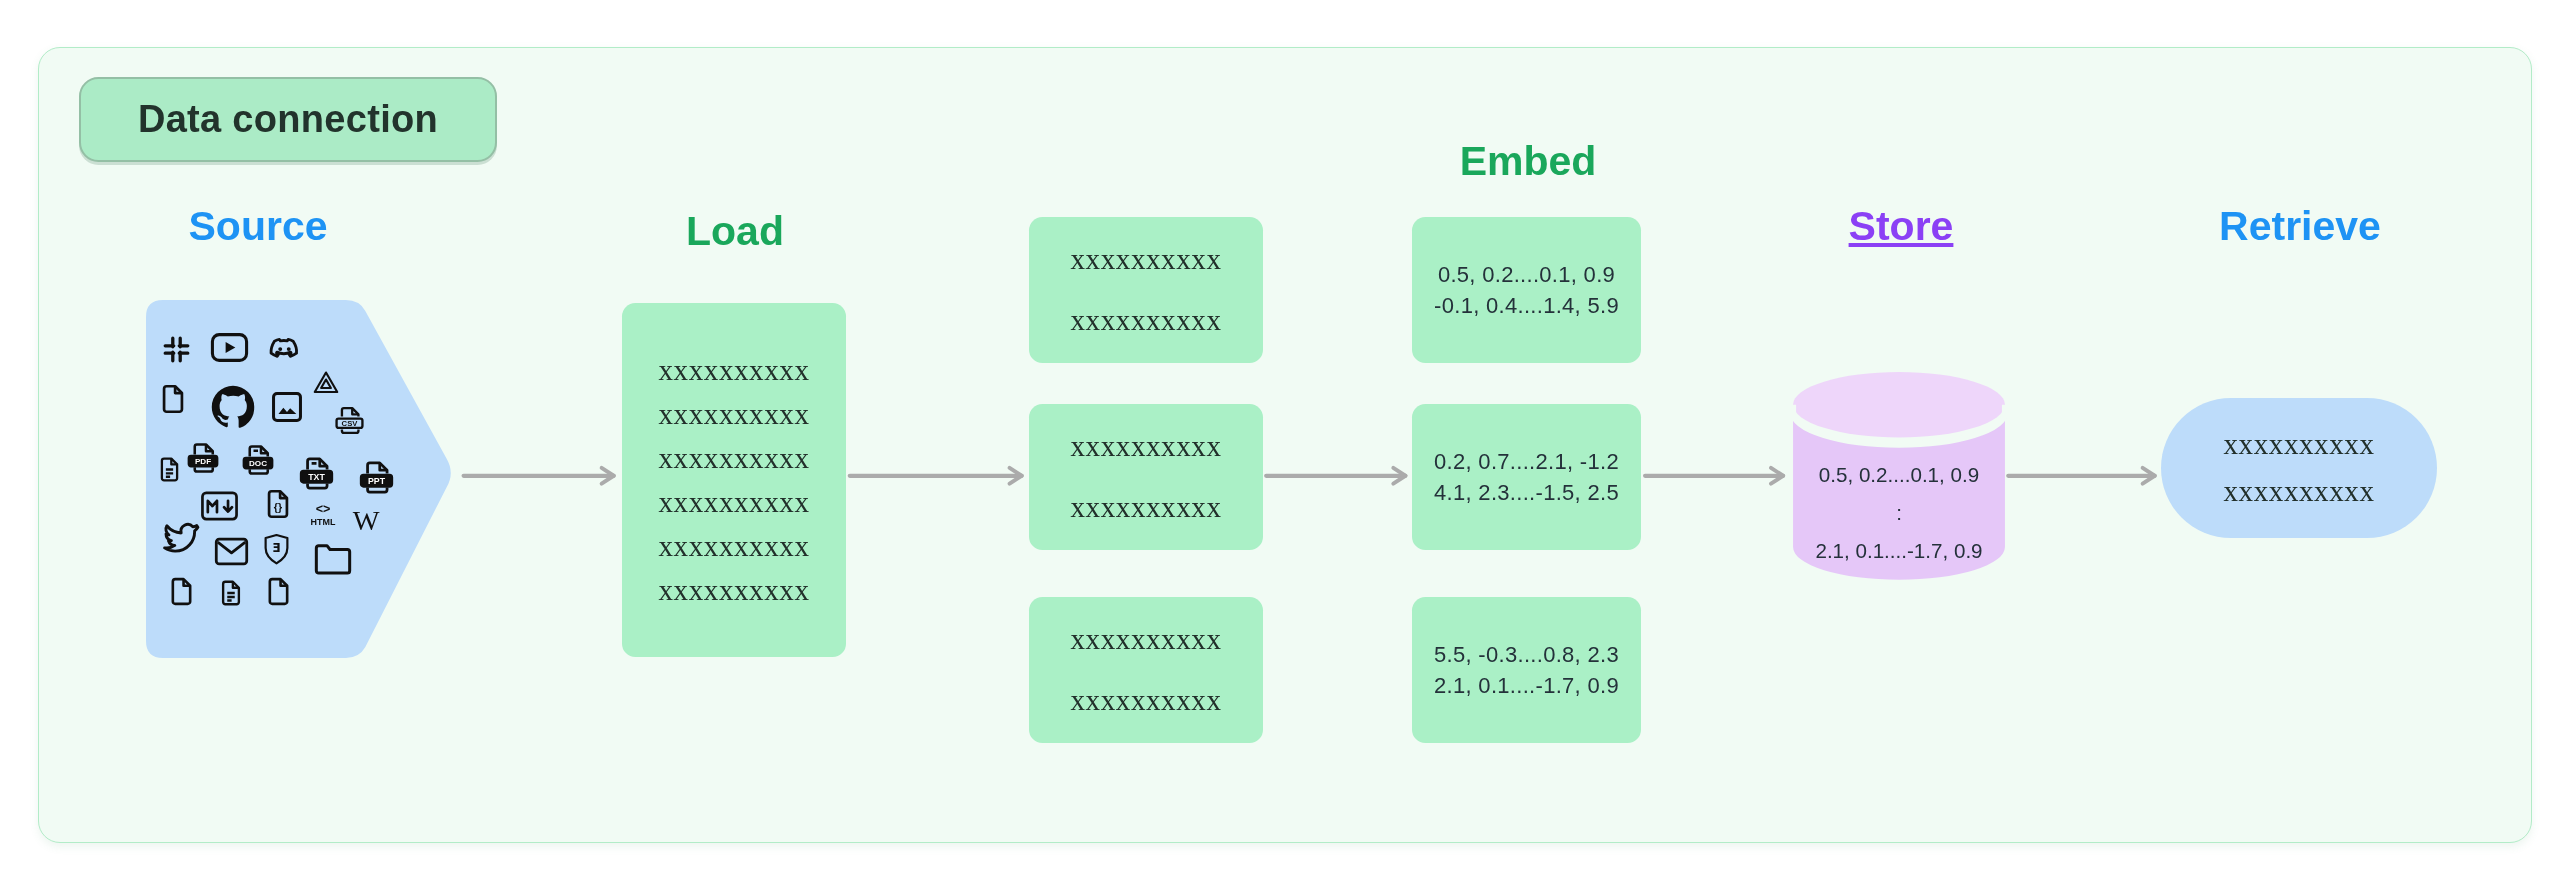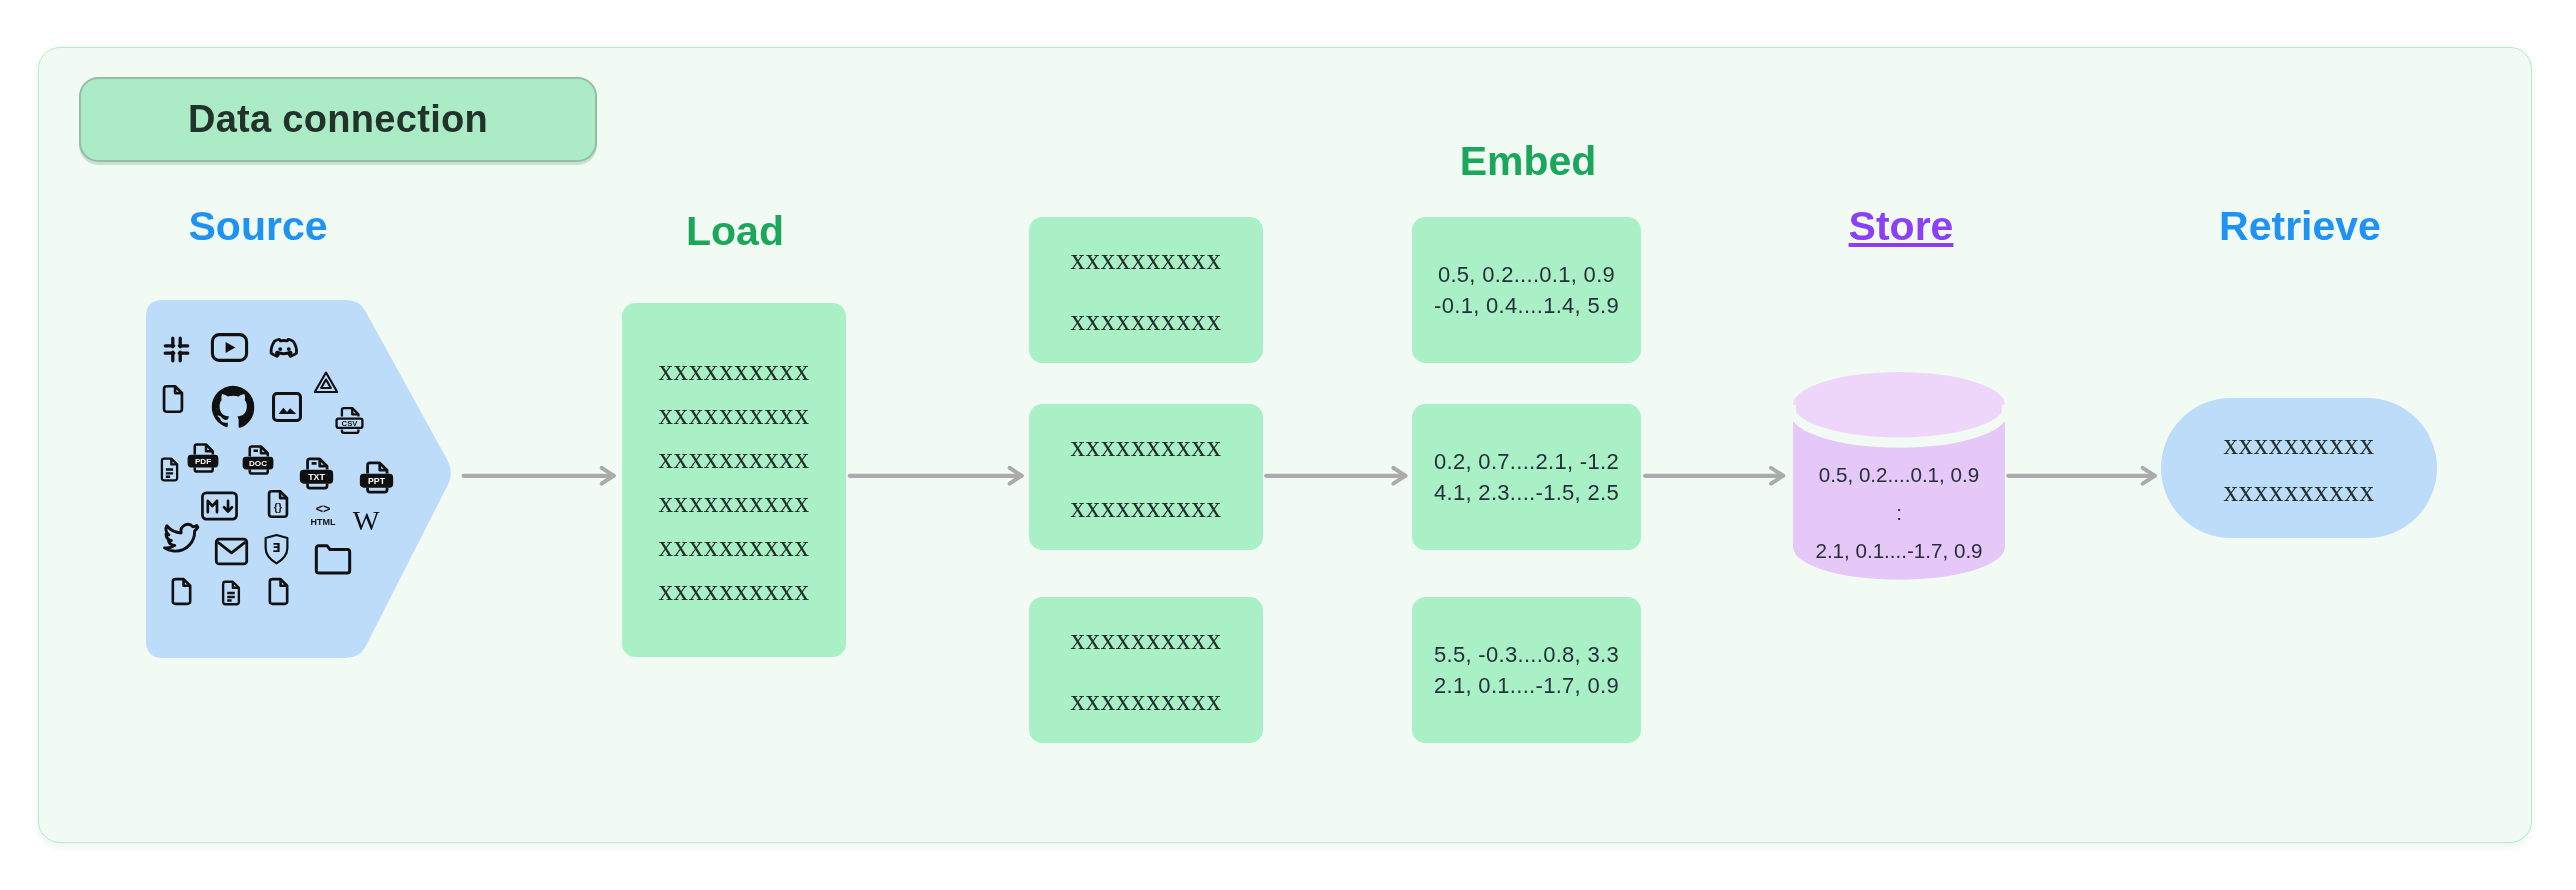--- a/index.html
+++ b/index.html
@@ -1,20 +1,20 @@
 <!DOCTYPE html>
 <html style="font-size:9.7px"><head>
 <meta charset="utf-8">
 <style>
   html,body{margin:0;padding:0;background:#ffffff;}
   #canvas{position:relative;width:2576px;height:891px;background:#ffffff;overflow:hidden;
           font-family:"Liberation Sans",sans-serif;}
   .board{position:absolute;left:38px;top:47px;width:2492px;height:794px;background:#f1fbf4;
          border:1.8px solid #b2ecc8;border-radius:22px;box-shadow:0 3.6px 8.5px rgba(80,160,110,0.10);}
-  .badge{position:absolute;left:79px;top:77px;width:518px;height:85px;background:#abebc6;
+  .badge{position:absolute;left:79px;top:77px;width:418px;height:85px;background:#abebc6;
          border:2.4px solid #94bfa5;border-radius:19.4px;display:flex;align-items:center;justify-content:center;
          font-size:38px;font-weight:bold;color:#22332c;letter-spacing:0.3px;
          box-shadow:0 3px 0 rgba(90,140,110,0.25);box-sizing:border-box;}
   .heading{position:absolute;transform:translateX(-50%);font-weight:bold;font-size:41px;white-space:nowrap;}
   .h-source{left:246px;top:203px;color:#1E93F4;margin-left:12px;}
   .h-load{left:735px;top:208px;color:#1AA75B;}
   .h-transform{left:1147px;top:138px;color:#1AA75B;}
   .h-embed{left:1528px;top:138px;color:#1AA75B;}
   .h-store{left:1901px;top:203px;color:#8B40F5;text-decoration:underline;}
   .h-retrieve{left:2300px;top:203px;color:#1E93F4;}
@@ -251,21 +251,21 @@
 
   <div class="gbox e1">
     <div class="numline">0.5, 0.2....0.1, 0.9</div>
     <div class="numline">-0.1, 0.4....1.4, 5.9</div>
   </div>
   <div class="gbox e2">
     <div class="numline">0.2, 0.7....2.1, -1.2</div>
     <div class="numline">4.1, 2.3....-1.5, 2.5</div>
   </div>
   <div class="gbox e3">
-    <div class="numline">5.5, -0.3....0.8, 3.3</div>
+    <div class="numline">5.5, -0.3....0.8, 2.3</div>
     <div class="numline">2.1, 0.1....-1.7, 0.9</div>
   </div>
 
   <svg class="cyl" viewBox="0 0 370 370">
     <path d="M10 76 A175 54 0 0 0 360 76 L360 299 A175 54 0 0 1 10 299 Z" fill="#e5c7f8"></path>
     <ellipse cx="185" cy="64" rx="175" ry="54" fill="#eed6fa"></ellipse>
     <path d="M10 64 L10 76 A175 54 0 0 0 360 76 L360 64" fill="none" stroke="#f1fbf4" stroke-width="10"></path>
   </svg>
   <div class="cyl-text">
     <div>0.5, 0.2....0.1, 0.9</div>

